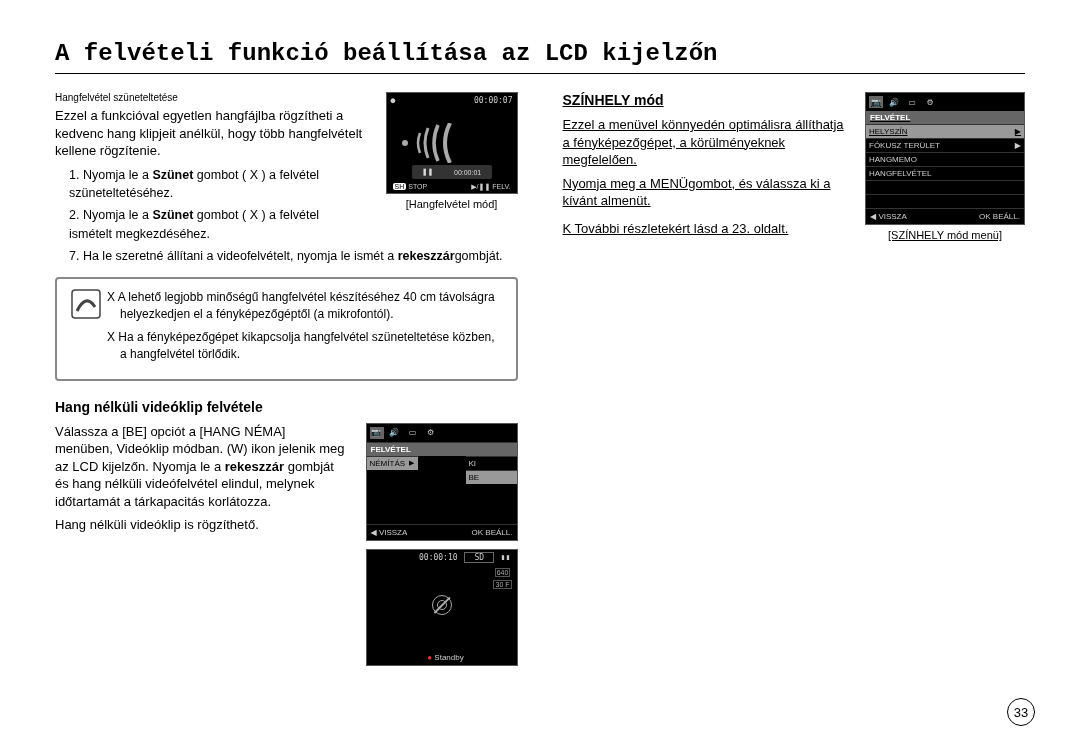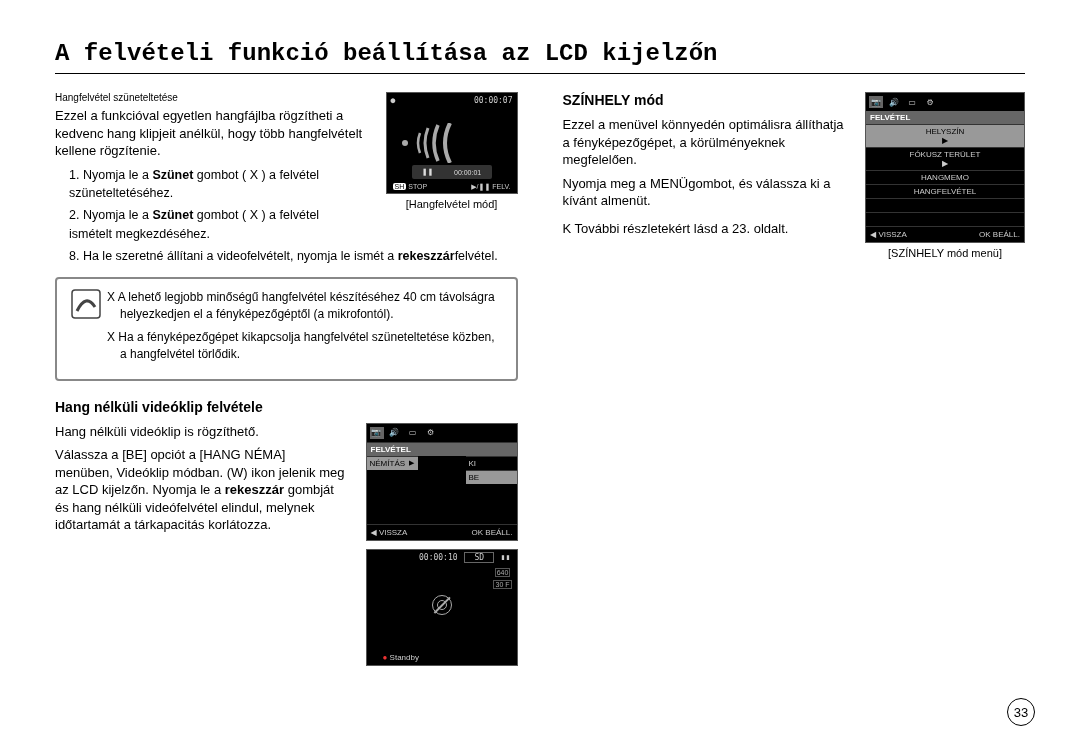--- a/index.html
+++ b/index.html
@@ -20,21 +20,21 @@
     border-bottom: 1px solid #000;
     padding-bottom: 6px;
     margin-bottom: 18px;
     font-family: Liberation Mono, monospace;
   }
   .columns {
     display: flex;
     gap: 45px;
   }
   .col-left { flex: 1; }
-  .col-right { flex: 1; }
+  .col-right { flex: 1; text-decoration: underline; }
 
   .subhead {
     font-size: 10px;
     margin-bottom: 4px;
   }
   .bodytxt {
     font-size: 13px;
     line-height: 1.35;
     margin-bottom: 6px;
   }
@@ -152,34 +152,34 @@
   .lcd2 .topbar { position:absolute; top:3px; left:6px; right:6px; display:flex; justify-content:space-between; font-family:monospace;}
   .lcd2 .side { position:absolute; right:5px; top:18px; display:flex; flex-direction:column; gap:3px; align-items:center;}
   .lcd2 .side span { font-size:7px; color:#aaa; border:1px solid #555; padding:0 1px;}
   .lcd2 .center {
     position:absolute; left:50%; top:48%; transform:translate(-50%,-50%);
     width:18px; height:18px; border:1.5px solid #aaa; border-radius:50%;
     display:flex; align-items:center; justify-content:center;
   }
   .lcd2 .center .inner { width:8px; height:8px; border:1px solid #aaa; border-radius:50%;}
   .lcd2 .strike { position:absolute; left:50%; top:48%; width:22px; height:1.5px; background:#aaa; transform:translate(-50%,-50%) rotate(-45deg);}
-  .lcd2 .bbar { position:absolute; bottom:3px; left:16px; right:0; font-size:8px;}
+  .lcd2 .bbar { position:absolute; bottom:3px; left:8px; right:0; text-align:center; font-size:8px;}
   .lcd2 .bbar .dot { color:#e33; }
 
   
   .lcd-scene {
     width:158px;
     background:#000;
     border:1px solid #555;
     color:#ccc;
     font-size:8px;
   }
   .lcd-scene .body { display:flex; }
   .lcd-scene .body .lcol, .lcd-scene .body .rcol { flex:1; }
-  .lcd-scene .item { border-top:1px solid #333; padding:2px 3px; display:flex; justify-content:space-between; align-items:center;flex-direction:column;}
+  .lcd-scene .item { border-top:1px solid #333; padding:2px 3px; display:flex; justify-content:space-between; align-items:center;}
   .lcd-scene .item.hl { background:#999; color:#000; }
   .lcd-scene .tabs { height:18px; display:flex; align-items:center; padding:0 3px; gap:4px;}
   .lcd-scene .footer { display:flex; justify-content:space-between; padding:3px 4px; border-top:1px solid #333;}
 
   .page-no {
     position:absolute;
     right:45px;
     bottom:20px;
     width:26px; height:26px;
     border:1px solid #000;
@@ -233,45 +233,45 @@
               <span><span class="b">SH</span><span>STOP</span></span>
               <span>▶/❚❚ FELV.</span>
             </div>
           </div>
           <div class="lcd-caption">[Hangfelvétel mód]</div>
         </div>
       </div>
 
       <div class="steps">
         <div class="row">
-          <span>8. Ha le szeretné állítani a videofelvételt, nyomja le ismét a </span><span class="bold">rekeszzár</span><span>felvétel.</span>
+          <span>7. Ha le szeretné állítani a videofelvételt, nyomja le ismét a </span><span class="bold">rekeszzár</span><span>gombját.</span>
         </div>
       </div>
 
       <div class="infobox">
         <div class="icon">
           <svg viewBox="0 0 30 30">
             <rect x="1" y="1" width="28" height="28" rx="3" fill="none" stroke="#444" stroke-width="1.5"></rect>
             <path d="M6 22 Q 15 4 24 18" stroke="#444" stroke-width="3" fill="none"></path>
           </svg>
         </div>
         <div class="txt">
           <div class="bullet"><span>X </span><span>A lehető legjobb minőségű hangfelvétel készítéséhez 40 cm távolságra helyezkedjen el a fényképezőgéptől (a mikrofontól).</span></div>
           <div class="bullet"><span>X </span><span>Ha a fényképezőgépet kikapcsolja hangfelvétel szüneteltetése közben, a hangfelvétel törlődik.</span></div>
         </div>
       </div>
 
       <div class="section-h">Hang nélküli videóklip felvétele</div>
 
       <div class="row-flex">
         <div class="grow">
-          <div class="bodytxt">Hang nélküli videóklip is rögzíthető.</div>
           <div class="bodytxt">
             <span>Válassza a [BE] opciót a [HANG NÉMA] menüben, Videóklip módban. (W) ikon jelenik meg az LCD kijelzőn. Nyomja le a </span><span class="bold">rekeszzár</span><span> gombját és hang nélküli videófelvétel elindul, melynek időtartamát a tárkapacitás korlátozza.</span>
           </div>
+          <div class="bodytxt">Hang nélküli videóklip is rögzíthető.</div>
         </div>
         <div>
           <div class="lcd-menu">
             <div class="tabs">
               <span class="tab active">📷</span>
               <span class="tab">🔊</span>
               <span class="tab">▭</span>
               <span class="tab">⚙</span>
             </div>
             <div class="hdr">FELVÉTEL</div>

